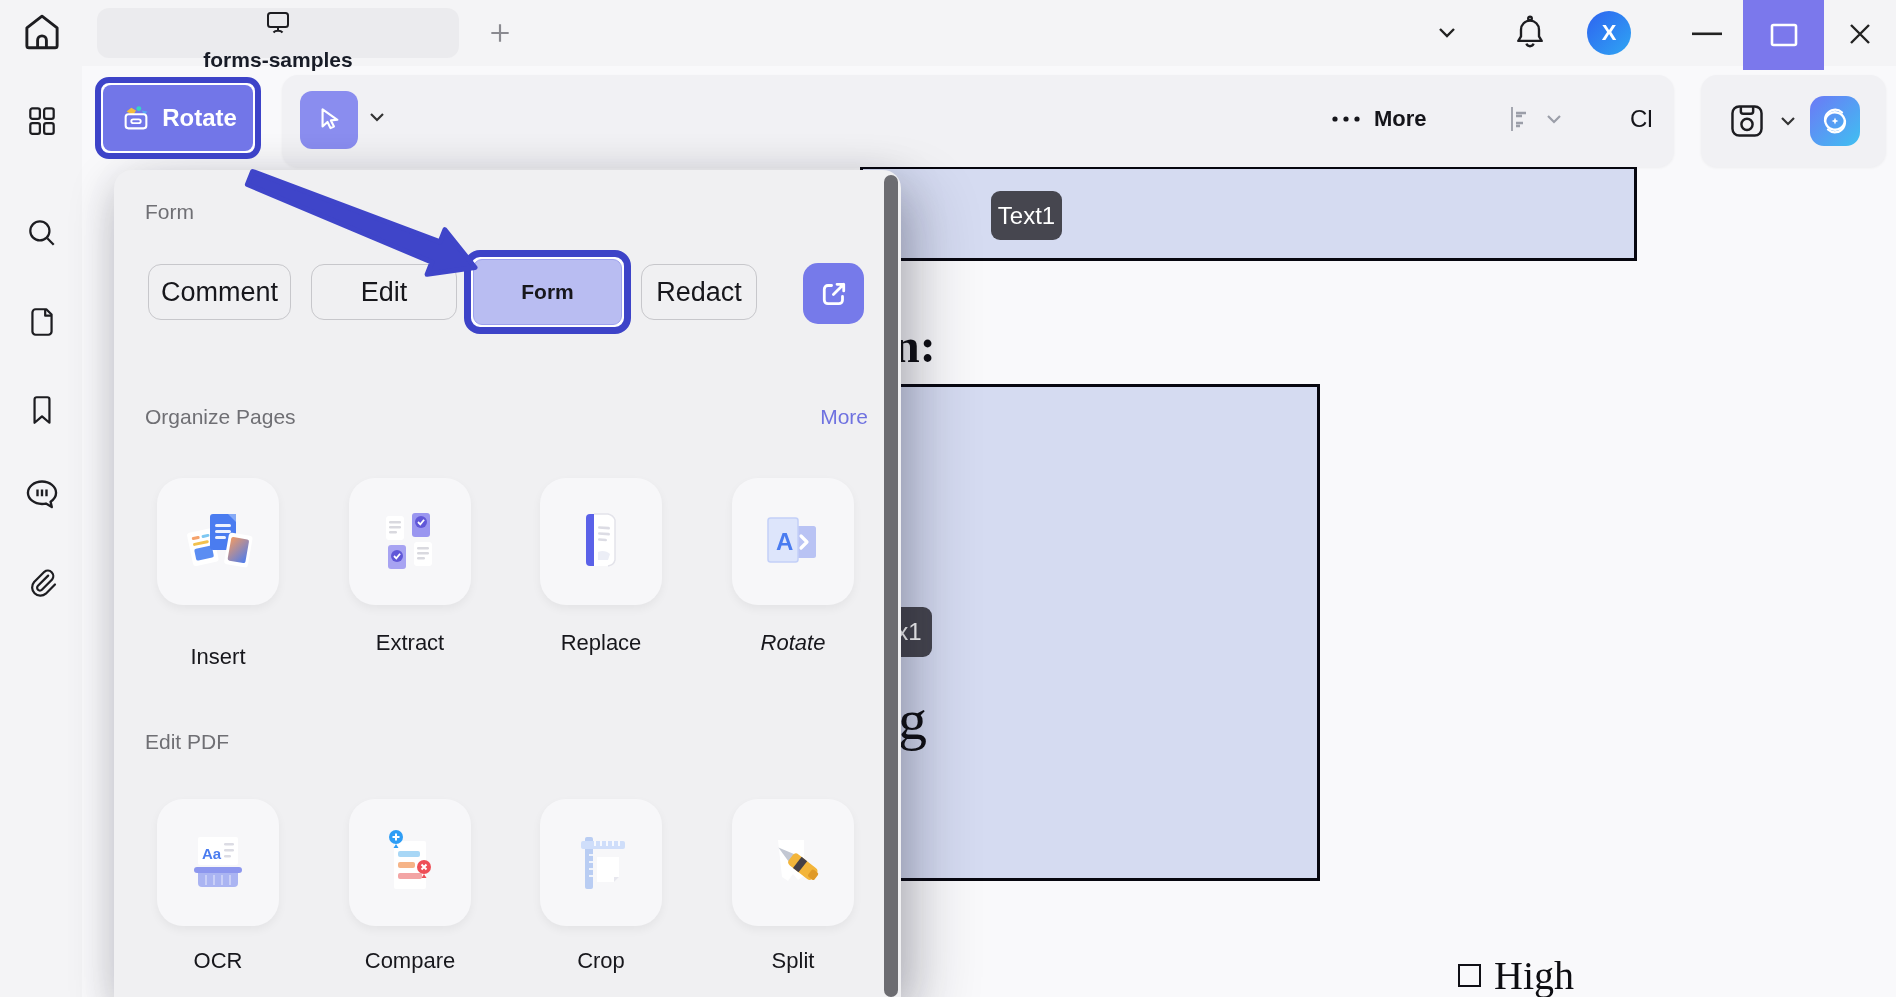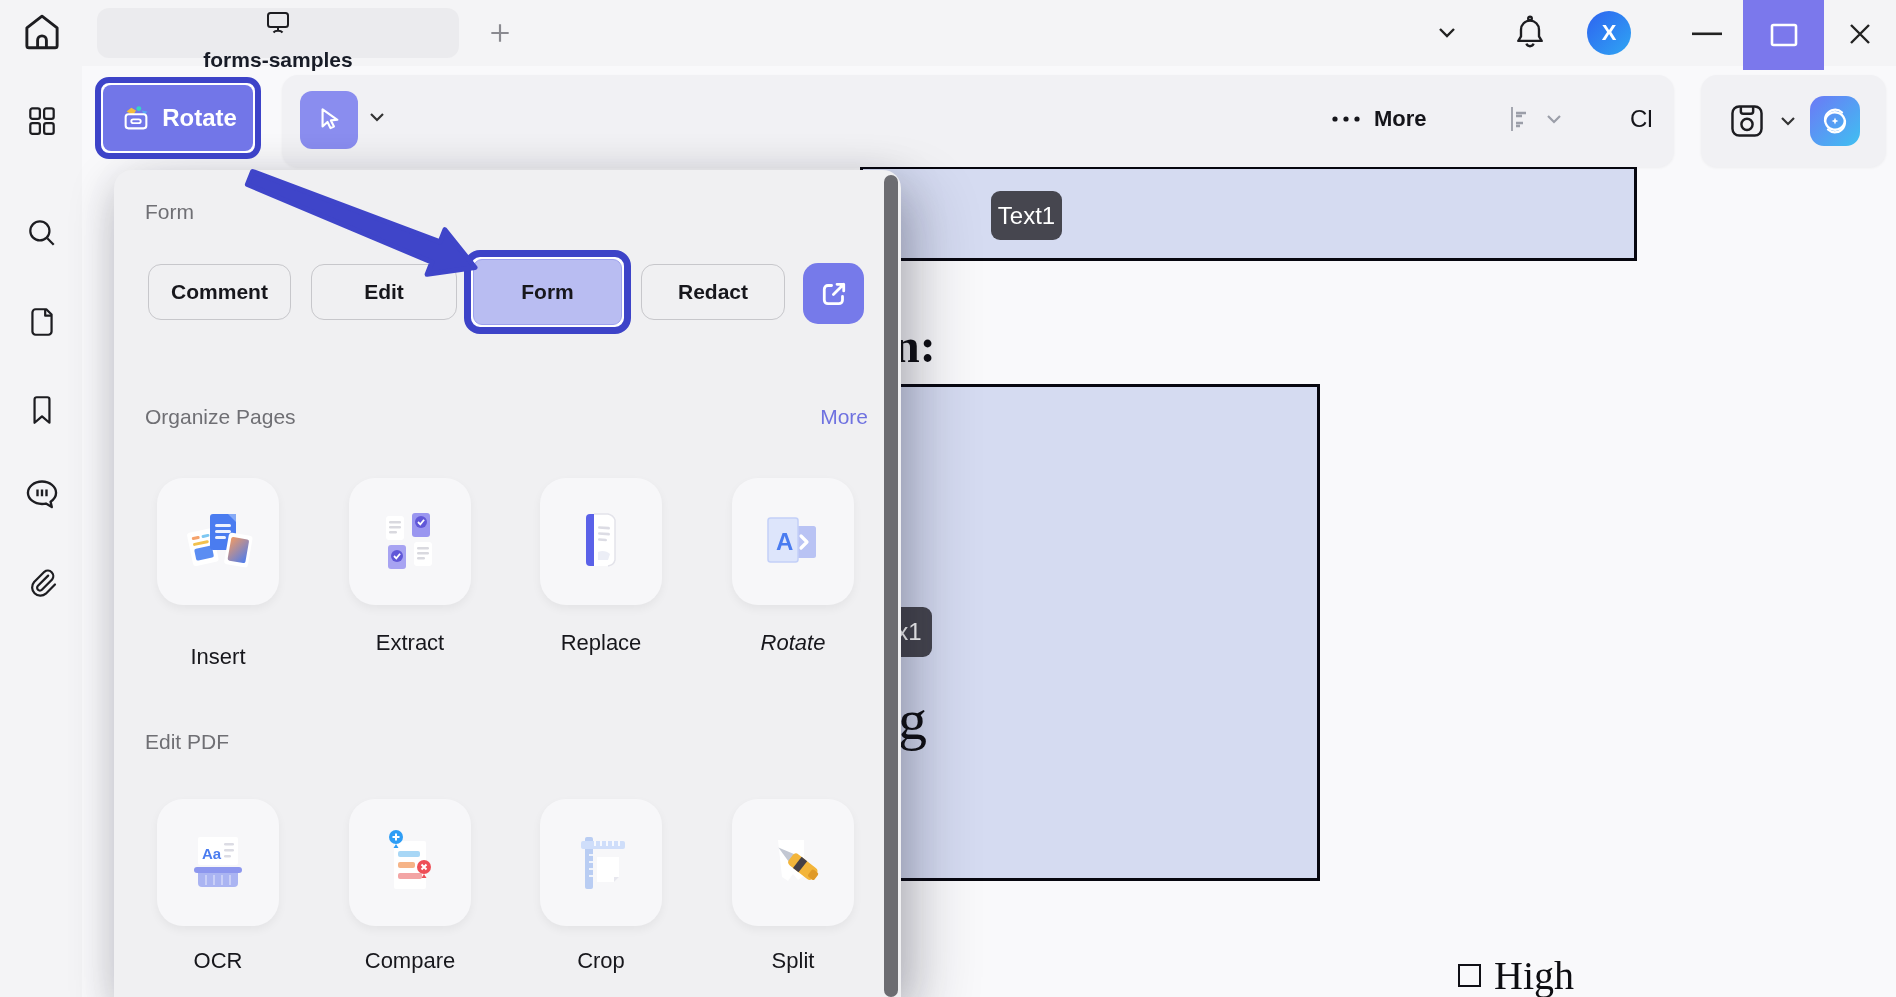--- a/index.html
+++ b/index.html
@@ -34,21 +34,21 @@
   .rightbar{left:1701px;top:75px;width:185px;height:92px;background:#f1f1f4;border-radius:16px;z-index:5;
             display:flex;align-items:center;justify-content:center;gap:12px;box-shadow:0 1px 3px rgba(0,0,0,.05);}
   .ai-badge{width:50px;height:50px;border-radius:14px;background:linear-gradient(135deg,#6c79f6,#3fc0f1);
             display:flex;align-items:center;justify-content:center;}
   
   .panel{left:114px;top:170px;width:787px;height:827px;background:#f0f0f2;border-radius:18px 18px 0 0;z-index:10;
          box-shadow:0 14px 44px rgba(25,25,45,.25),26px 20px 60px rgba(25,25,45,.16);}
   .scroll-thumb{left:884px;top:175px;width:14px;height:822px;background:#6c6c71;border-radius:8px;z-index:11;}
   .sect-title{font-size:21px;color:#6f6f74;}
   .mode-btn{position:absolute;top:264px;height:56px;border:1.5px solid #c7c7cb;border-radius:13px;
-            display:flex;align-items:center;justify-content:center;font-size:21px;font-weight:700;color:#17171c;
+            display:flex;align-items:center;justify-content:center;font-size:27px;font-weight:400;color:#17171c;
             box-sizing:border-box;background:#f0f0f2;}
   .form-outer{left:464px;top:250px;width:167px;height:84px;border:7px solid #3d43c8;border-radius:16px;
               background:#fff;box-sizing:border-box;padding:2px;z-index:12;}
   .form-inner{width:100%;height:100%;background:#b9bdf2;border:1px solid #9da1ee;border-radius:9px;
               display:flex;align-items:center;justify-content:center;font-size:21px;font-weight:700;color:#17171c;box-sizing:border-box;}
   .ext-btn{left:803px;top:263px;width:61px;height:61px;border-radius:15px;background:#767aea;
            display:flex;align-items:center;justify-content:center;}
   .divider{position:absolute;left:145px;width:723px;height:1px;background:#dedee1;}
   .more-link{font-size:21px;color:#6f72e0;text-align:right;}
   .card{position:absolute;width:122px;height:127px;border-radius:26px;background:#f7f7f9;
@@ -403,21 +403,21 @@
 <div class="abs panel"></div>
 <div class="abs scroll-thumb"></div>
 
 <div class="abs sect-title" style="left:145px;top:200px;z-index:12;">Form</div>
 
 <div class="mode-btn abs" style="left:148px;width:143px;z-index:12;">Comment</div>
 <div class="mode-btn abs" style="left:311px;width:146px;z-index:12;">Edit</div>
 <div class="abs form-outer">
   <div class="form-inner">Form</div>
 </div>
-<div class="mode-btn abs" style="left:641px;width:144px;z-index:12;">Redact</div>
+<div class="mode-btn abs" style="left:641px;width:116px;z-index:12;">Redact</div>
 
 <div class="abs ext-btn" style="z-index:12;">
   <span>
     <svg width="34" height="34" viewBox="0 0 28 28" fill="none" stroke="#fff" stroke-width="2.3" stroke-linecap="round" stroke-linejoin="round">
       <path d="M12 7H9a3 3 0 0 0-3 3v9a3 3 0 0 0 3 3h9a3 3 0 0 0 3-3v-3"></path>
       <path d="M13.5 14.5L22 6 M16.5 6H22v5.5"></path>
     </svg>
   </span>
 </div>
 

